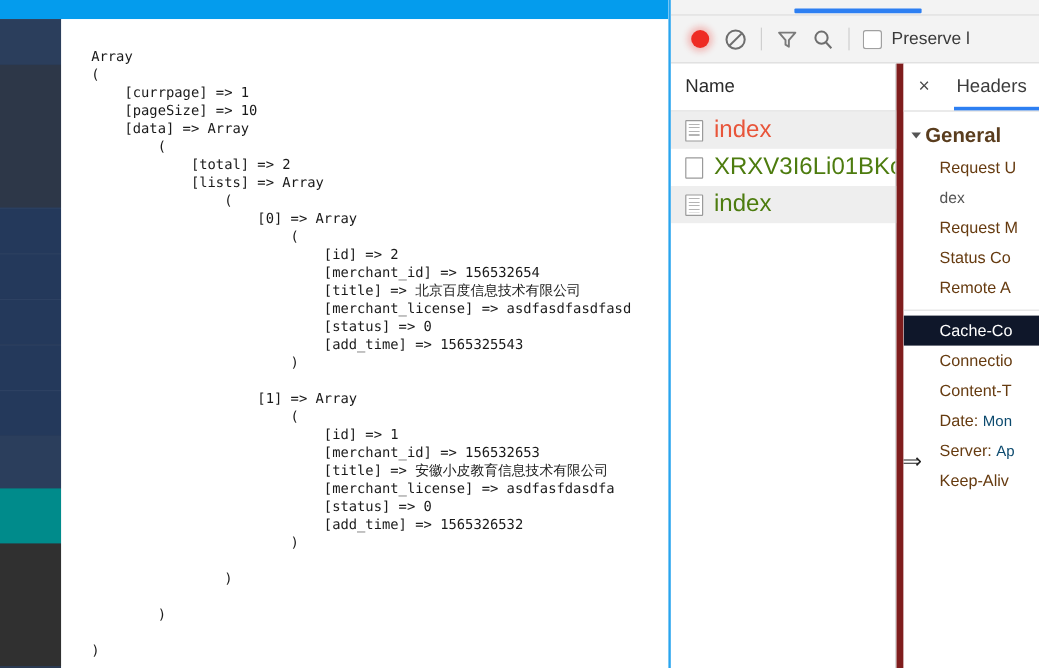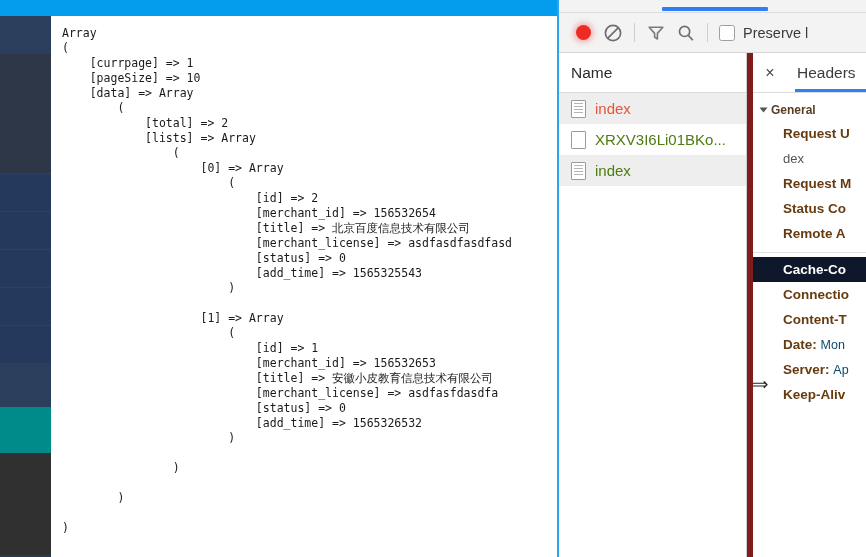--- a/index.html
+++ b/index.html
@@ -59,21 +59,21 @@
     position: absolute;
     left: 51px;
     top: 16px;
     right: 0;
     bottom: 0;
     background: #ffffff;
     overflow: hidden;
   }
 
   pre.print-r {
-    margin: 0;
+    margin: 14px;
     padding: 10px 0 0 11px;
     font-family: "DejaVu Sans Mono", "Liberation Mono", monospace;
     font-size: 11.5px;
     line-height: 15px;
     color: #1a1a1a;
     white-space: pre;
     letter-spacing: 0px;
   }
 
   
@@ -178,21 +178,21 @@
     color: #2b2b2b;
     border-bottom: 1px solid #dadada;
     box-sizing: border-box;
   }
   .req-row {
     height: 31px;
     display: flex;
     align-items: center;
     padding-left: 12px;
     box-sizing: border-box;
-    font-size: 15px;
+    font-size: 20px;
     overflow: hidden;
     white-space: nowrap;
   }
   .req-row.alt { background: #eeeeee; }
   .req-row .fileicon {
     width: 13px; height: 16px;
     border: 1px solid #9a9a9a;
     background: #ffffff;
     flex: none;
     margin-right: 9px;
@@ -272,40 +272,40 @@
   .hdr-list {
     padding: 6px 0 0 0;
     font-size: 13.5px;
   }
   .hdr-section {
     display: flex;
     align-items: center;
     padding: 4px 0 4px 8px;
     color: #5a3d1e;
     font-weight: bold;
-    font-size: 12px;
+    font-size: 17px;
     white-space: nowrap;
   }
   .tri {
     width: 0; height: 0;
     border-left: 5px solid #555;
     border-top: 4px solid transparent;
     border-bottom: 4px solid transparent;
     margin-right: 5px;
     transform: rotate(90deg);
     flex: none;
   }
   .hdr-row {
     padding: 5px 0 5px 30px;
     white-space: nowrap;
     overflow: hidden;
     font-size: 13.5px;
     color: #5a3d1e;
   }
-  .hdr-row .k { font-weight: bold; color: #663b10; }
+  .hdr-row .k { font-weight: normal; color: #663b10; }
   .hdr-row .v { font-weight: normal; color: #0c4a6e; font-size: 12.5px; }
   .hdr-row.plainval {
     padding-left: 30px;
     color: #555;
     font-weight: normal;
     font-size: 13px;
   }
   .hdr-row.selected {
     background: #0f172a;
   }

